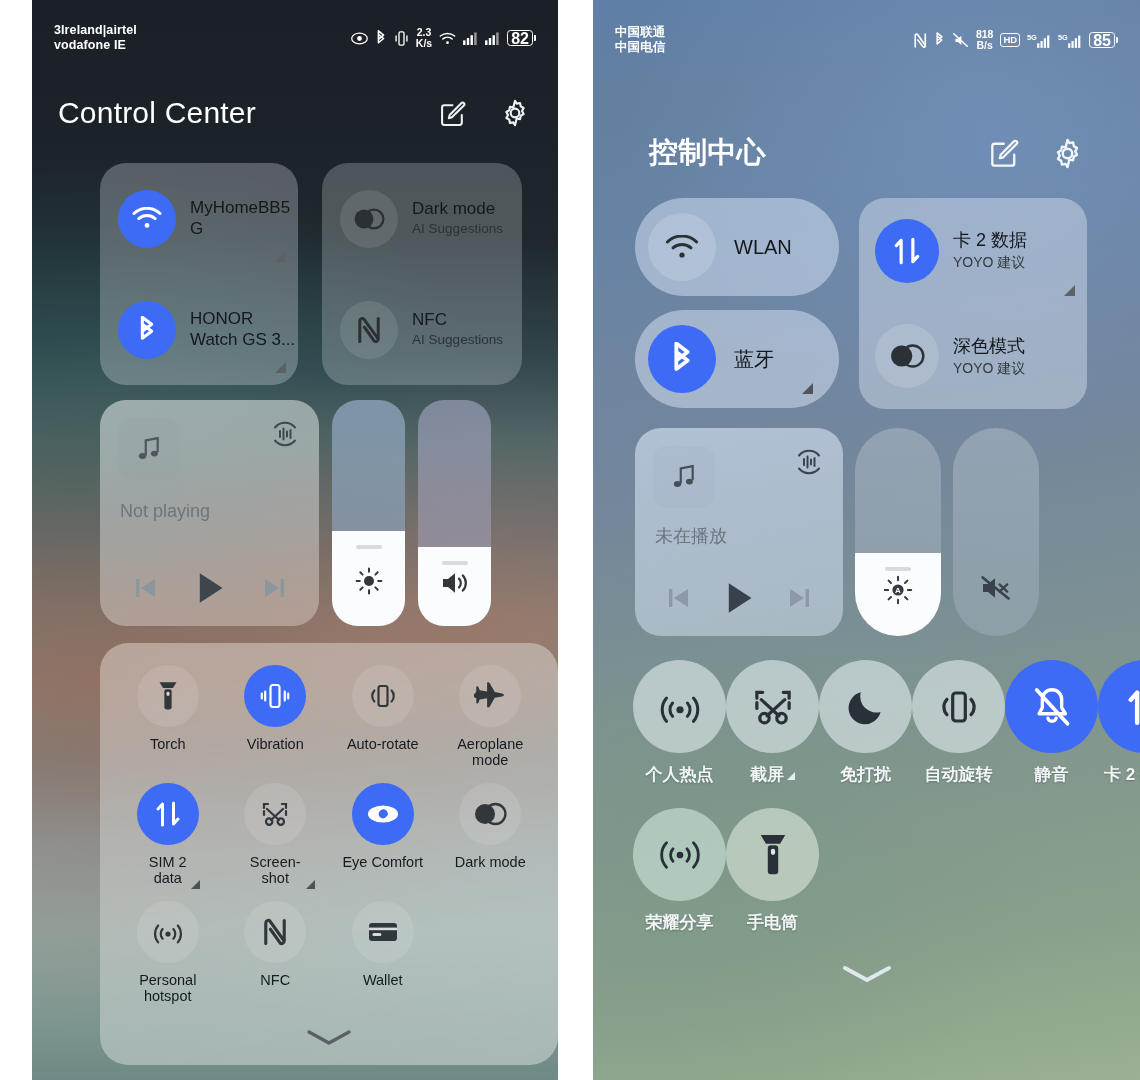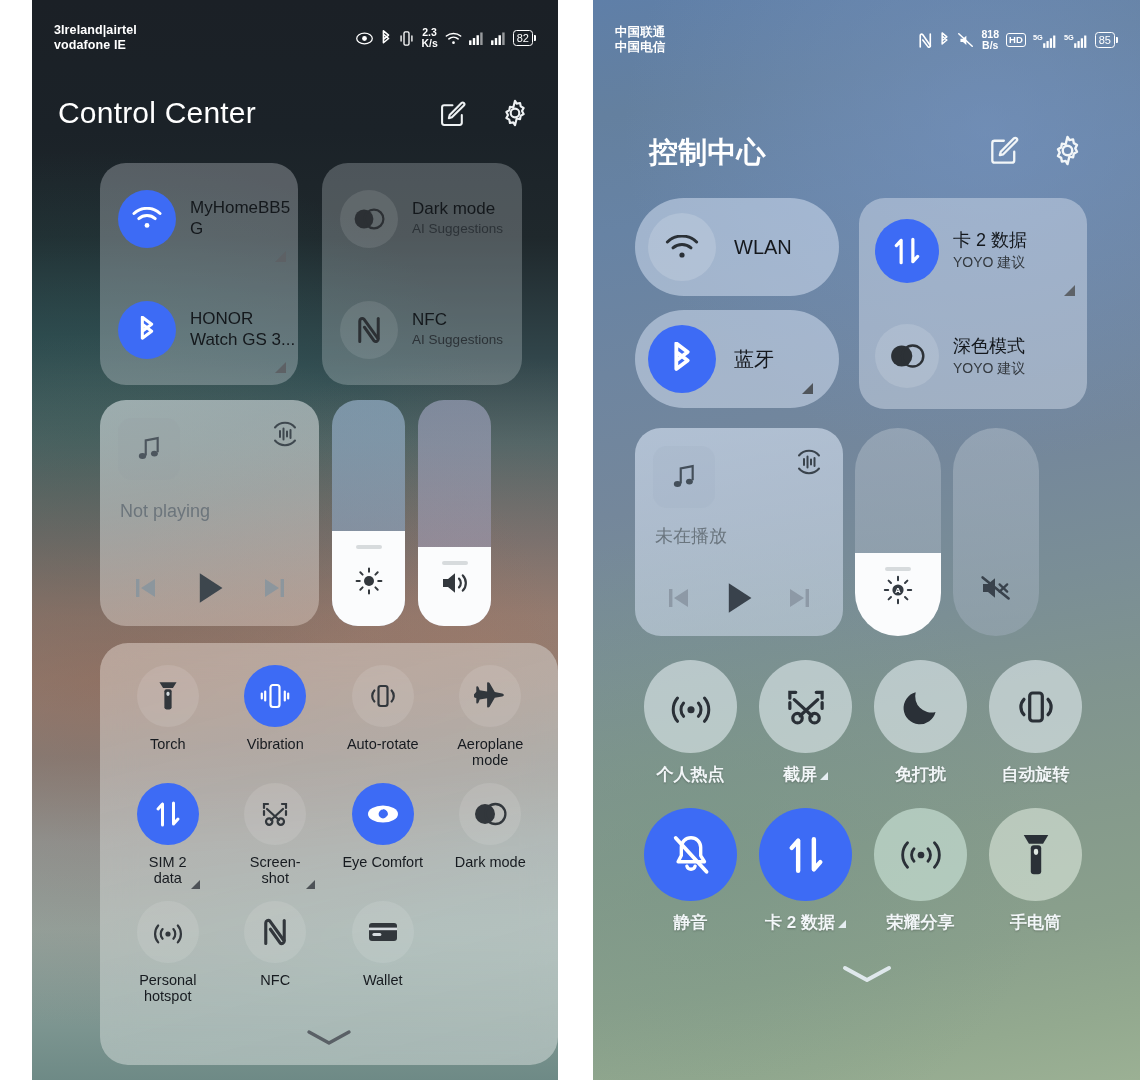--- a/index.html
+++ b/index.html
@@ -50,32 +50,32 @@
   }
   .statusbar.left-sb { padding-top: 10px; }
   .sb-carrier { font-weight: 700; letter-spacing: .1px; white-space: nowrap; }
   .sb-spacer { flex: 1 1 auto; }
   .sb-icons { display: flex; align-items: center; gap: 7px; }
   .sb-ico { display: inline-flex; align-items: center; justify-content: center; }
   .sb-ico svg { display: block; }
   .sb-rate { font-size: 10.5px; font-weight: 700; line-height: 1.02; text-align: center; }
   .sb-batt {
     display: inline-flex; align-items: center; gap: 1px;
-    font-size: 11px; font-weight: 400;
+    font-size: 16px; font-weight: 700;
   }
   .sb-batt-body {
     border: 1.6px solid #fff; border-radius: 3.5px;
     padding: 0 3px; line-height: 13px; height: 16px;
     display: inline-flex; align-items: center;
   }
   .sb-batt-cap { width: 2px; height: 6px; background: #fff; border-radius: 0 1px 1px 0; }
 
   
   .cc-header {
-    position: absolute; display: flex; align-items: flex-start; width: 100%;
+    position: absolute; display: flex; align-items: center; width: 100%;
     padding: 0 26px;
   }
   .panel-left .cc-header { top: 96px; }
   .panel-right .cc-header { top: 133px; }
   .cc-title { color: #fff; font-weight: 400; letter-spacing: .2px; }
   .panel-left .cc-title { font-size: 30px; }
   .panel-right .cc-title { font-size: 29px; font-weight: 700; }
   .cc-header-spacer { flex: 1 1 auto; }
   .hdr-btn { width: 34px; height: 34px; display: inline-flex; align-items: center; justify-content: center; }
   .hdr-btn + .hdr-btn { margin-left: 28px; }
@@ -186,21 +186,21 @@
     background: linear-gradient(170deg, rgba(216,228,244,.62), rgba(208,220,236,.54));
   }
   .r-media-status { position: absolute; left: 20px; top: 96px; font-size: 18px; color: #6a757e; }
   .r-slider {
     width: 86px; border-radius: 43px; position: relative; overflow: hidden;
     background: linear-gradient(180deg, rgba(176,188,200,.52), rgba(160,174,188,.48));
   }
 
   
   .r-tgrid { position: absolute; left: 40px; top: 660px; width: 460px;
-             display: grid; grid-template-columns: repeat(4, 1fr); row-gap: 22px; }
+             display: grid; grid-template-columns: repeat(6, 1fr); row-gap: 22px; }
   .r-tile { display: flex; flex-direction: column; align-items: center; position: relative; }
   .r-tile-ico {
     width: 93px; height: 93px; border-radius: 50%;
     display: flex; align-items: center; justify-content: center;
     background: rgba(226,236,240,.60);
   }
   .r-tile-ico.on { background: #3d6bf5; }
   .r-tile-label { margin-top: 10px; font-size: 17px; color: #f2f6f8; text-align: center; font-weight: 700;
                   text-shadow: 0 1px 2px rgba(0,0,0,.25); position: relative; }
   .r-tile-arrow {

